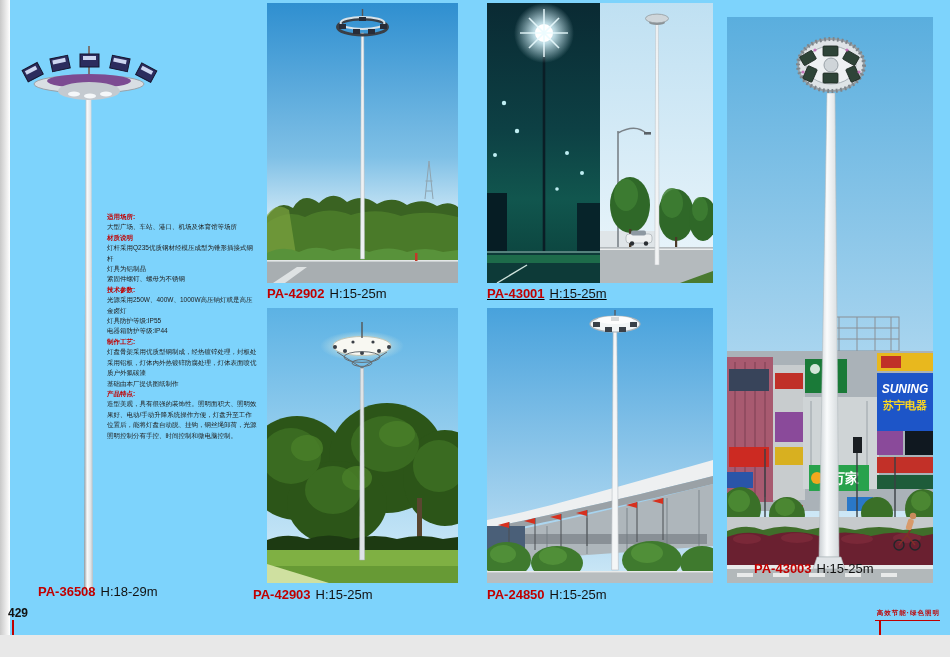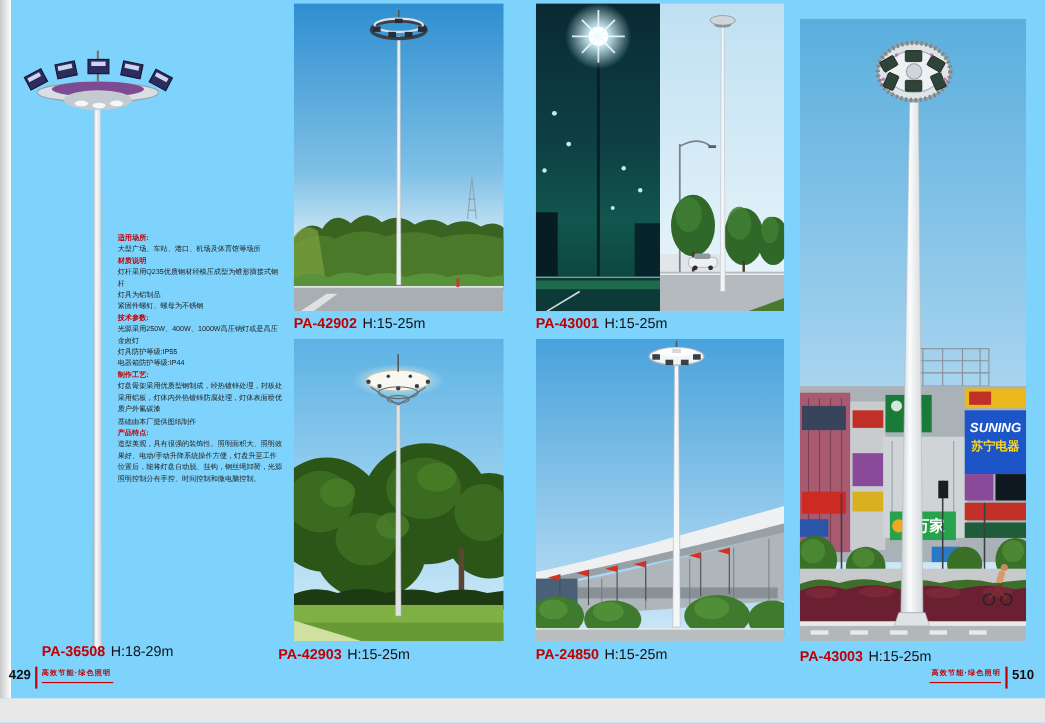--- a/index.html
+++ b/index.html
@@ -16,21 +16,21 @@
   #specs { position:absolute; left:107px; top:212px; width:150px; font-size:6.5px; line-height:10.4px; color:#1a1a1a; }
   .spec-head { color:#c00000; font-weight:bold; }
   .spec-line { color:#222; }
 
   
   .plabel { position:absolute; white-space:nowrap; font-size:13px; }
   .plabel .model { color:#c00000; font-weight:bold; }
   .plabel .height { color:#111; margin-left:5px; }
 
   
-  .footer { position:absolute; top:606px; display:flex; align-items:flex-start; }
+  .footer { position:absolute; top:606px; display:flex; align-items:flex-start;flex-direction:column; }
   .footer .pagenum { font-size:12px; font-weight:bold; color:#111; line-height:14px; }
   .footer .vbar { width:2px; height:20px; background:#c00000; margin:0 4px; }
   .footer .slogan { font-size:6.5px; font-weight:bold; color:#c00000; line-height:12px;
     border-bottom:1.5px solid #c00000; padding:1px 2px 1px 0; letter-spacing:1px; }
   #footer-left { left:8px; }
   #footer-right { right:10px; }
   #footer-right .slogan { padding:1px 0 1px 2px; }
 
   
   #illus-pole { position:absolute; left:84px; top:98px; width:9px; height:492px;
@@ -219,21 +219,21 @@
             <circle cx="46" cy="240.5" r="2.2" fill="#2a2e32"></circle>
         </g>
         <polygon points="80,280 113,268 113,280" fill="#4a7a30"></polygon>
 
         <polygon points="55.7,20 58.3,20 59.2,262 54.8,262" fill="#f2f4f5" stroke="#b8bec2" stroke-width="0.5"></polygon>
         <ellipse cx="57" cy="19.5" rx="8" ry="2.6" fill="#8a9296"></ellipse>
         <ellipse cx="57" cy="15.5" rx="11.5" ry="4.4" fill="#cfd6da" stroke="#939a9e" stroke-width="0.8"></ellipse>
       </g>
     </svg>
   </div>
-  <div class="plabel" style="left:487px;top:286px;">
+  <div class="plabel" style="left:487px;top:286px;text-decoration:underline;">
     <span class="model">PA-43001</span><span class="height">H:15-25m</span>
   </div>
 
   <div class="photo" style="left:267px;top:308px;width:191px;height:275px;">
     <svg width="191" height="275" viewBox="0 0 191 275">
       <defs>
         <linearGradient id="sky3" x1="0" y1="0" x2="0" y2="1">
           <stop offset="0" stop-color="#5cb2e4"></stop>
             <stop offset="1" stop-color="#d6edf9"></stop>
         </linearGradient>
@@ -501,21 +501,21 @@
         <g fill="#c05ab0" opacity="0.8">
           <circle cx="88" cy="33" r="1.6"></circle>
             <circle cx="120" cy="33" r="1.6"></circle>
             <circle cx="132" cy="55" r="1.6"></circle>
             <circle cx="76" cy="55" r="1.6"></circle>
         </g>
         <circle cx="104" cy="48" r="7" fill="#cfd5d9" stroke="#9aa2a8" stroke-width="1"></circle>
       </g>
     </svg>
   </div>
-  <div class="plabel" style="left:727px;top:589px;">
+  <div class="plabel" style="left:727px;top:561px;padding-left:27px;">
     <span class="model">PA-43003</span><span class="height">H:15-25m</span>
   </div>
 
   <div class="plabel" style="left:38px;top:584px;">
     <span class="model">PA-36508</span><span class="height">H:18-29m</span>
   </div>
 
   <div class="footer" id="footer-left">
     <span class="pagenum">429</span>
     <span class="vbar"></span>

